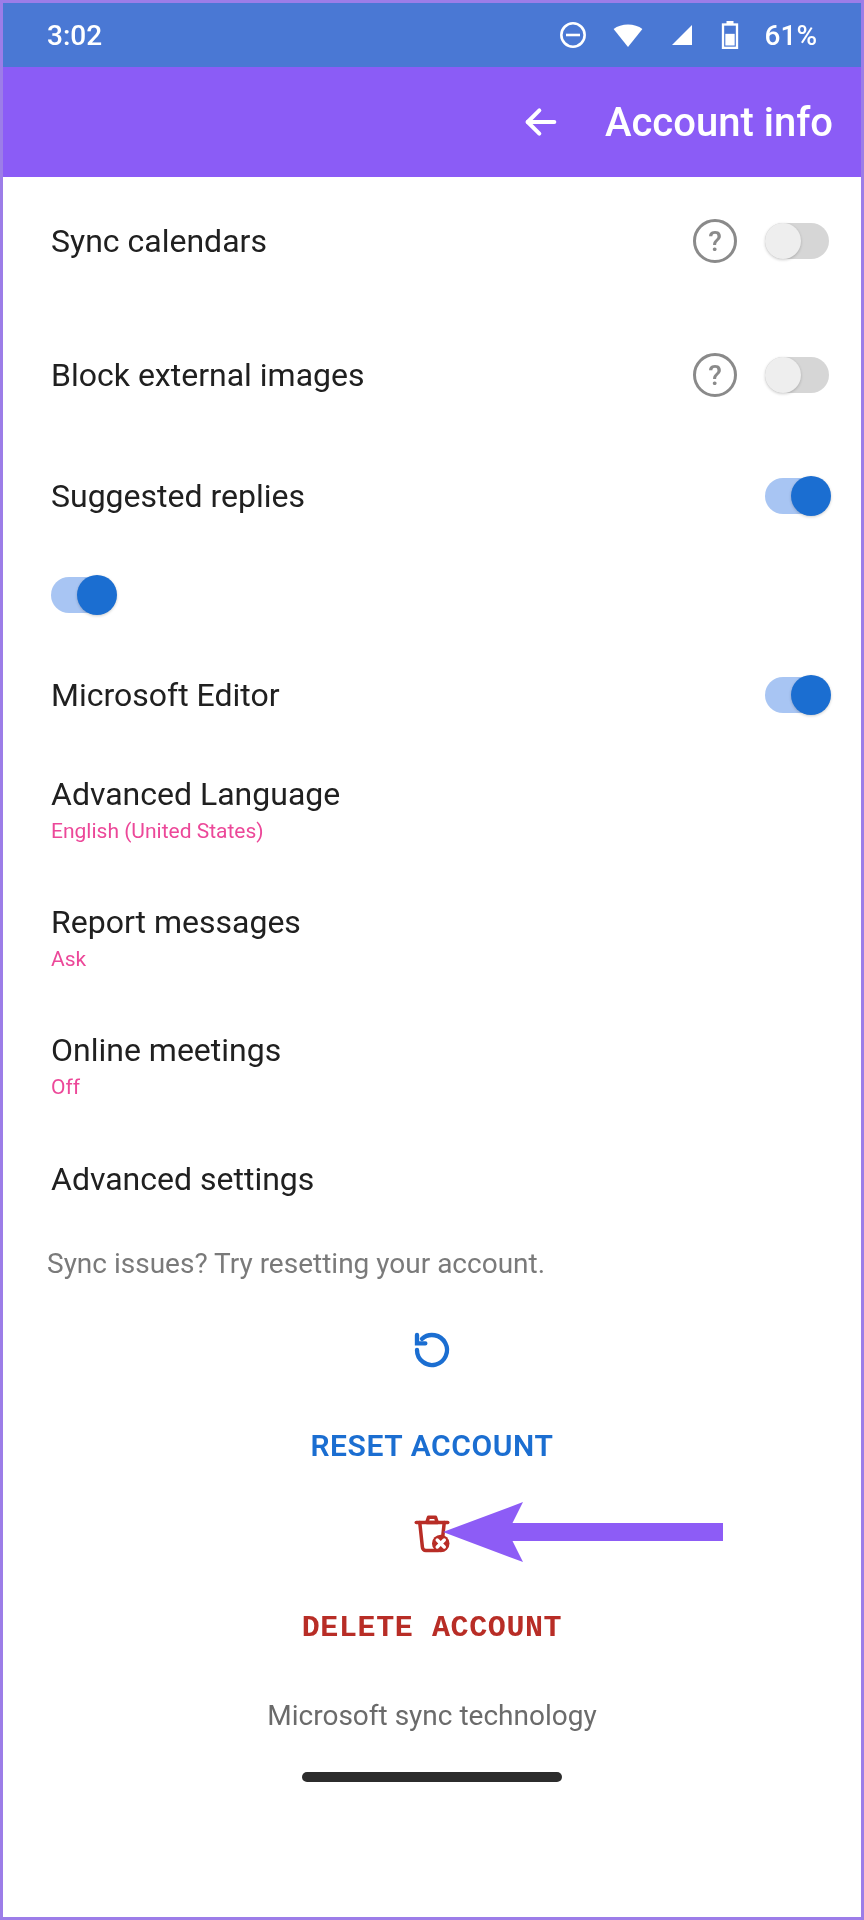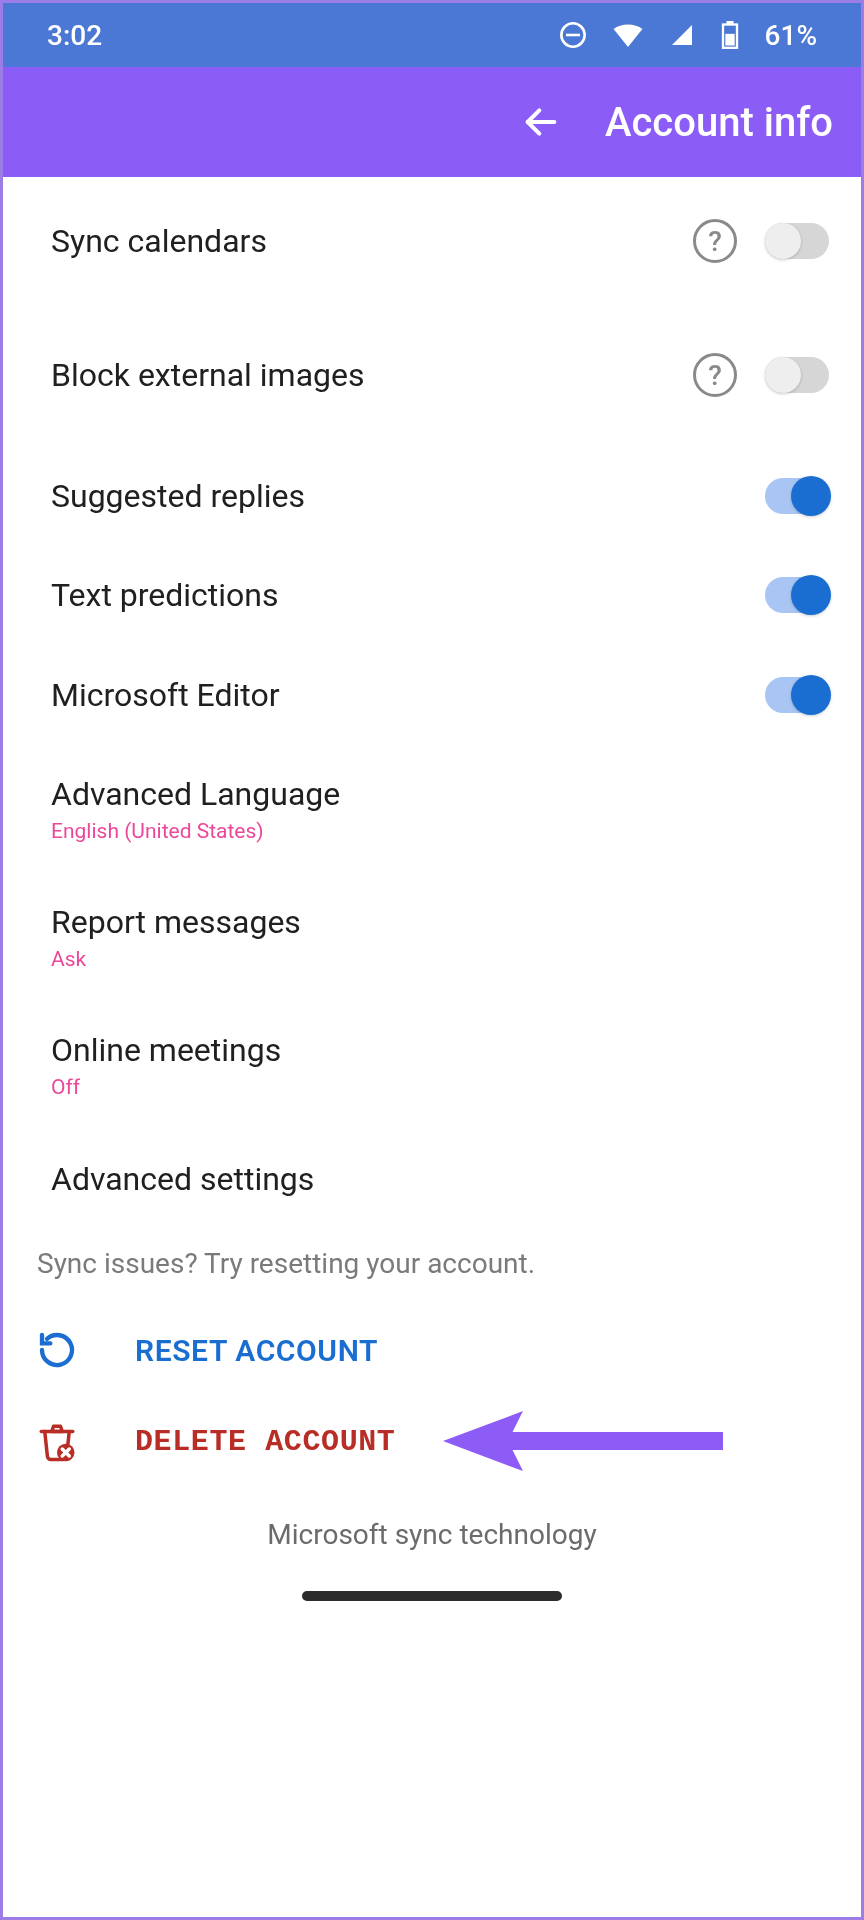--- a/index.html
+++ b/index.html
@@ -23,23 +23,23 @@
     .row-sub { font-size: 21px; color: #ec4899; margin-top: 6px; }
 
     .help-btn { width: 44px; height: 44px; border: 3px solid #8a8a8a; border-radius: 50%; display: flex; align-items: center; justify-content: center; color: #8a8a8a; font-size: 28px; font-weight: 500; margin-right: 28px; cursor: pointer; }
 
     .toggle { width: 64px; height: 36px; border-radius: 18px; position: relative; cursor: pointer; }
     .toggle.off { background: #d6d6d6; }
     .toggle.off .knob { width: 36px; height: 36px; border-radius: 50%; background: #eeeeee; position: absolute; left: 0; top: 0; box-shadow: 0 1px 3px rgba(0,0,0,.2); }
     .toggle.on { background: #a8c5f3; }
     .toggle.on .knob { width: 40px; height: 40px; border-radius: 50%; background: #1b6ed1; position: absolute; right: -2px; top: -2px; box-shadow: 0 1px 3px rgba(0,0,0,.2); }
 
-    .hint { font-size: 28px; color: #7a7a7a; padding: 18px 34px 24px; }
+    .hint { font-size: 28px; color: #7a7a7a; padding: 18px 44px 24px; }
 
-    .action-row { display: flex; align-items: center; padding: 24px 32px; gap: 56px; cursor: pointer; }
+    .action-row { display: flex; align-items: center; padding: 24px 32px; gap: 56px; cursor: pointer; flex-direction: column; }
     .action-icon { width: 44px; height: 44px; display: flex; align-items: center; justify-content: center; }
     .action-text { font-size: 30px; font-weight: 600; letter-spacing: 0.6px; }
     .action-blue { color: #1b6ed1; }
     .action-red { color: #b82d26; }
 
     .footer-text { text-align: center; font-size: 28px; color: #6b6b6b; padding: 30px 0 40px; }
 
     .gesture-bar { height: 10px; width: 260px; background: #2c2c2c; border-radius: 5px; margin: 0 auto 8px; }
 
     .arrow-annot { position: absolute; pointer-events: none; }
@@ -112,23 +112,20 @@
   <div class="row" style="padding-top:50px;">
     <div class="row-label">
         <div class="row-title">Suggested replies</div>
       </div>
     <div class="toggle on">
         <div class="knob"></div>
       </div>
   </div>
 
   <div class="row">
-    <div class="row-label">
-        <div class="row-title">Text predictions</div>
-      </div>
     <div class="toggle on">
         <div class="knob"></div>
       </div>
   </div>
 
   <div class="row">
     <div class="row-label">
         <div class="row-title">Microsoft Editor</div>
       </div>
     <div class="toggle on">

